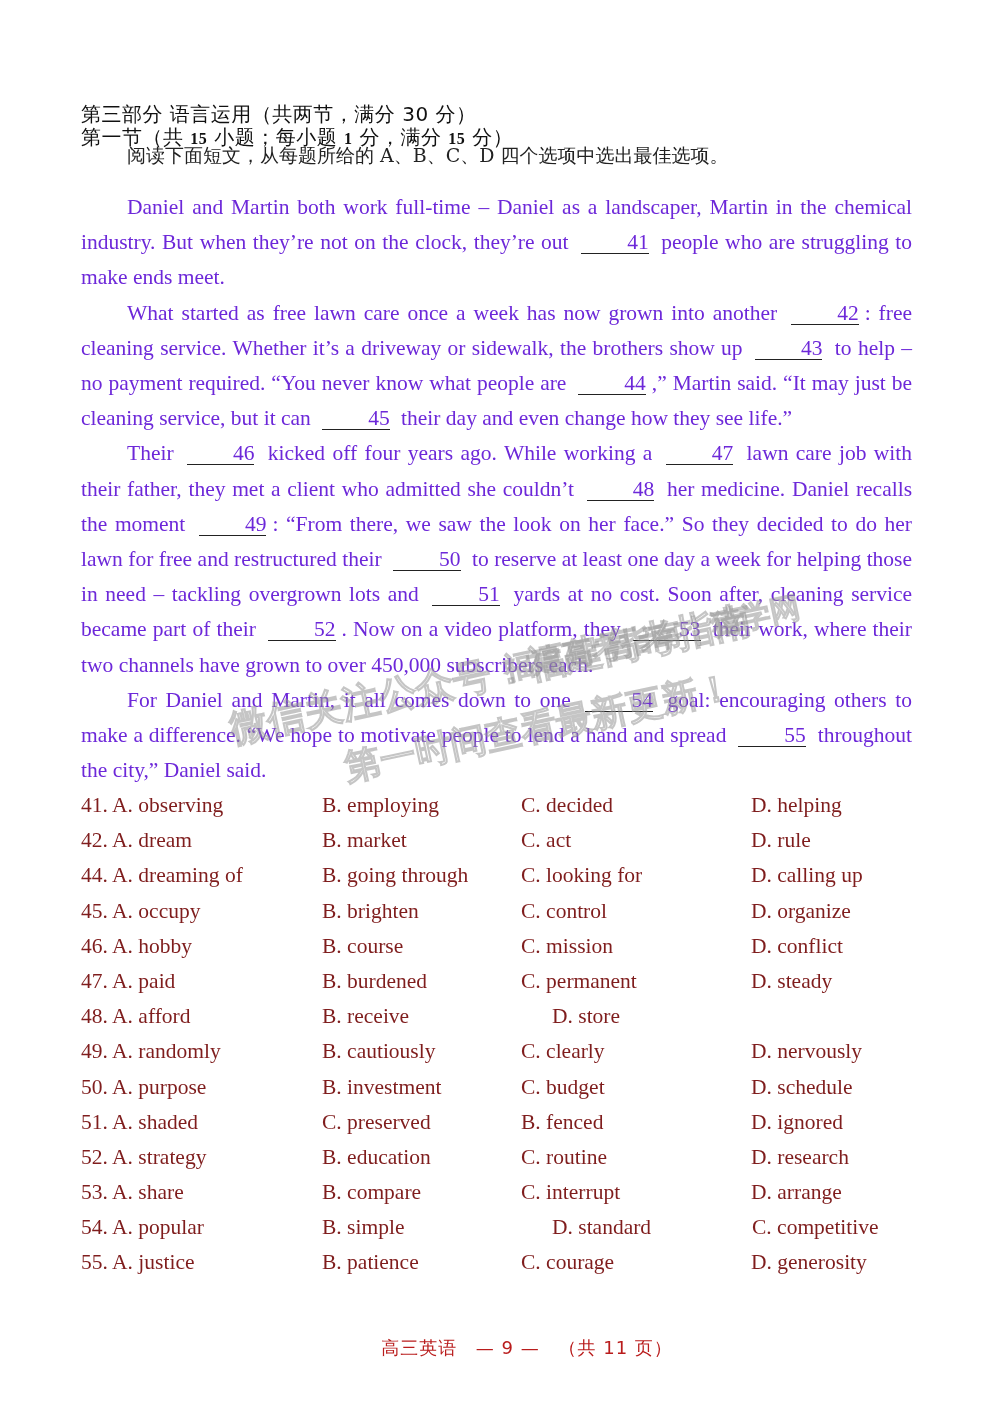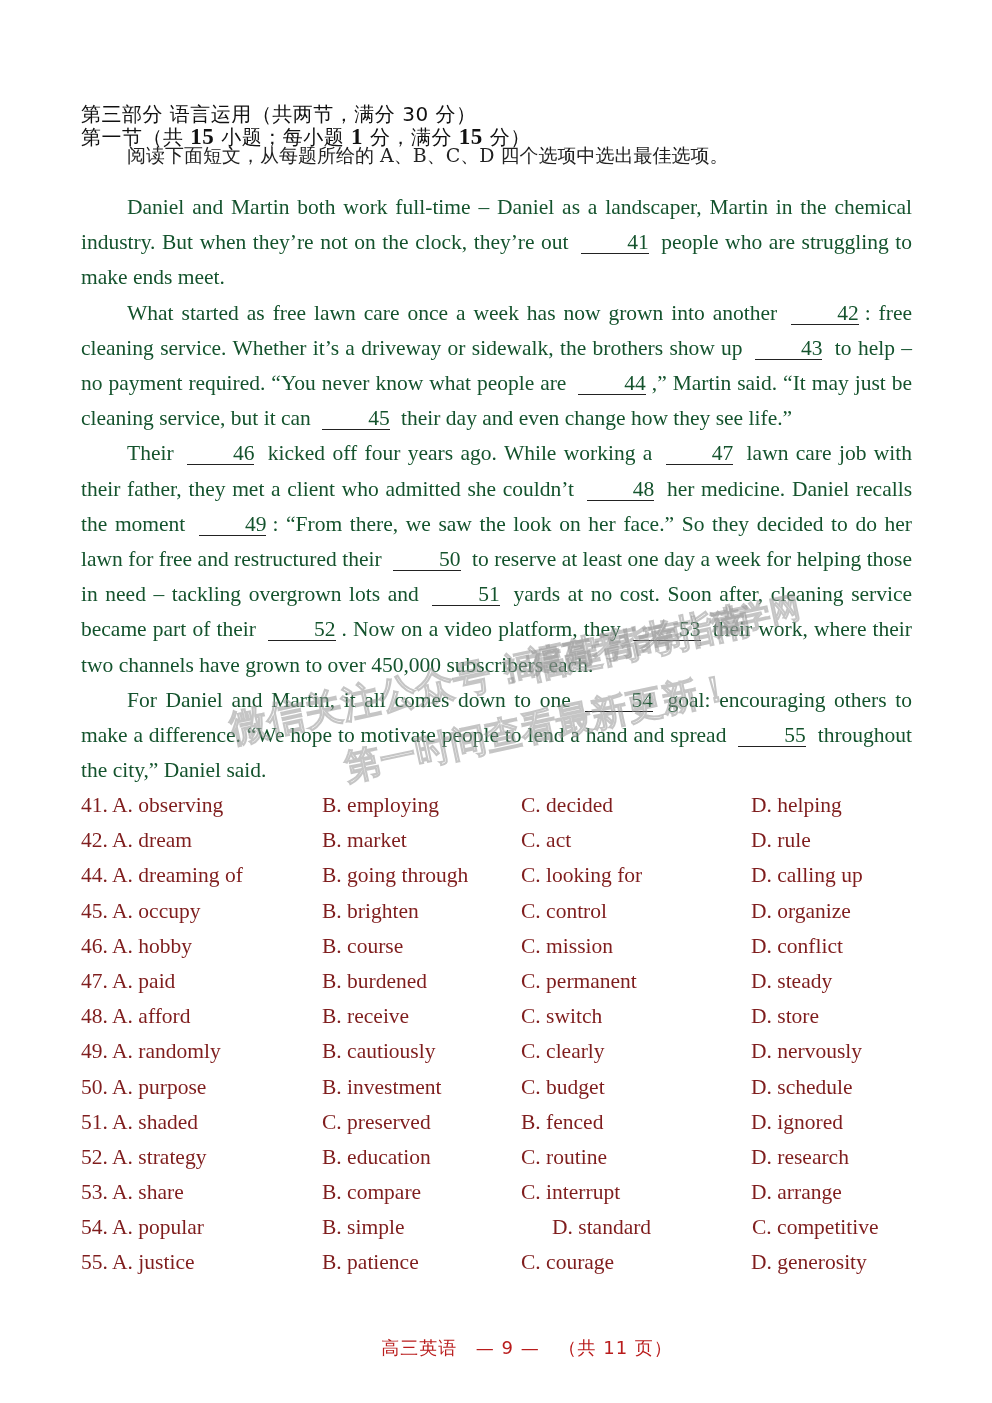--- a/index.html
+++ b/index.html
@@ -3,25 +3,25 @@
 <meta charset="utf-8">
 <style>
   html, body { margin: 0; padding: 0; background: #ffffff; }
   body { width: 992px; height: 1403px; position: relative; overflow: hidden;
     font-family: "Liberation Serif", "DejaVu Serif", serif; color: #1a1a1a; }
   .page { position: absolute; left: 0; top: 0; width: 992px; height: 1403px; }
   .heading { position: absolute; left: 81px; font-family: "DejaVu Sans", sans-serif;
     font-size: 20px; letter-spacing: 0.5px; white-space: nowrap; color:#111; }
   .h1 { top: 88px; margin-top: 13px; }
   .h2 { top: 124px; }
-  .h2 b, .h1 b { font-family: "Liberation Serif", serif; font-weight: bold; font-size: 23px; }
+  .h2 b, .h1 b { font-family: "Liberation Serif", serif; font-weight: bold; font-size: 16px; }
   .instr { position: absolute; left: 127px; top: 143px; font-family: "DejaVu Serif", serif;
     font-size: 19px; white-space: nowrap; color:#222; }
   .passage { position: absolute; left: 81px; top: 190px; width: 831px;
-    font-size: 21.5px; line-height: 35.2px; text-align: justify; color:#14532d; }
+    font-size: 21.5px; line-height: 35.2px; text-align: justify; color:#6d28d9; }
   .passage p { margin: 0; text-indent: 46px; }
   .blank { display: inline-block; min-width: 62px; text-align: center;
     border-bottom: 1.5px solid #222; line-height: 22px; margin: 0 6px; }
   .options { position: absolute; left: 81px; top: 788px; width: 850px; }
   .opt-row { height: 35.2px; display: flex; font-size: 21.5px; line-height: 35.2px; white-space: nowrap; color:#7f1d1d; }
   .opt { flex: none; }
   .opt.a { width: 241px; }
   .opt.b { width: 199px; }
   .opt.c { width: 199px; }
   .opt.d { width: 200px; margin-left: 31px; }
@@ -120,21 +120,20 @@
       </div>
       <div class="opt-row">
         <span class="opt a">47. A. paid</span>
         <span class="opt b">B. burdened</span>
         <span class="opt c">C. permanent</span>
         <span class="opt d">D. steady</span>
       </div>
       <div class="opt-row">
         <span class="opt a">48. A. afford</span>
         <span class="opt b">B. receive</span>
-        <span class="opt c">C. switch</span>
         <span class="opt d">D. store</span>
       </div>
       <div class="opt-row">
         <span class="opt a">49. A. randomly</span>
         <span class="opt b">B. cautiously</span>
         <span class="opt c">C. clearly</span>
         <span class="opt d">D. nervously</span>
       </div>
       <div class="opt-row">
         <span class="opt a">50. A. purpose</span>

